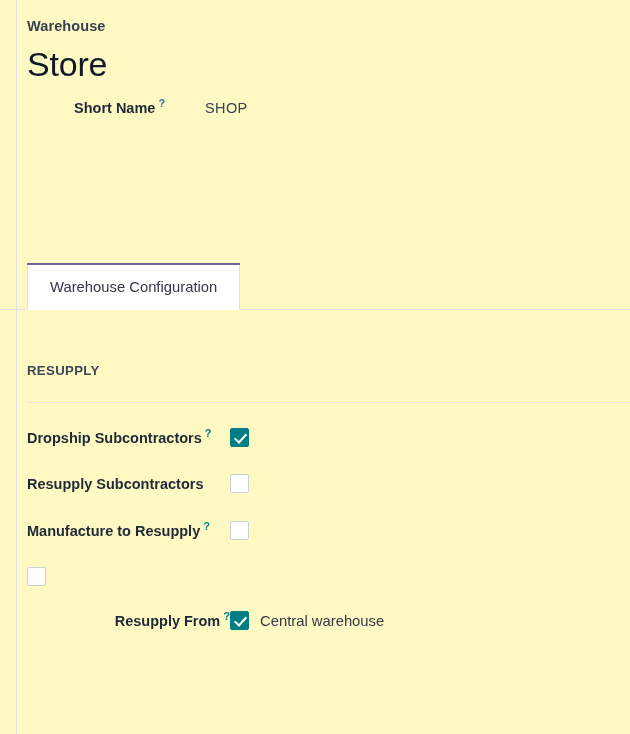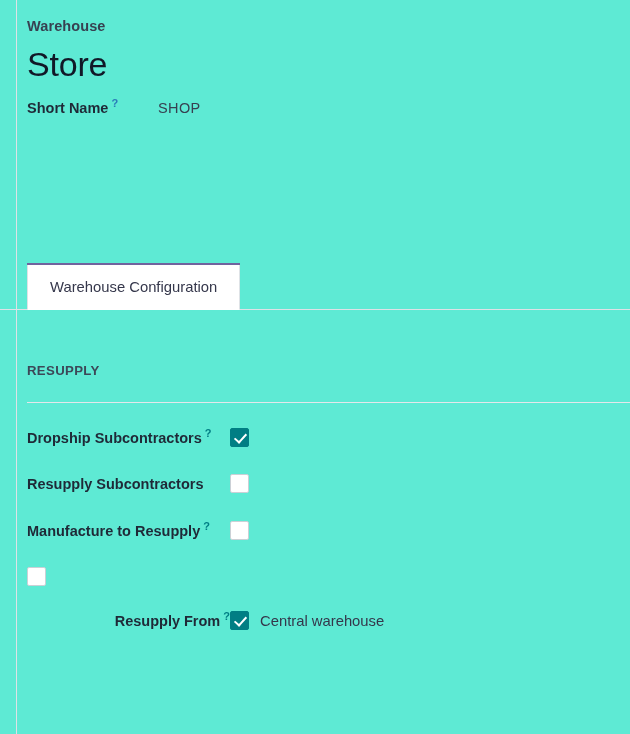--- a/index.html
+++ b/index.html
@@ -8,21 +8,21 @@
     width: 630px; height: 734px;
     background: #ffffff;
     font-family: "Liberation Sans", sans-serif;
     -webkit-font-smoothing: antialiased;
   }
 
   .page {
     position: relative;
     width: 630px;
     height: 734px;
-    background: #5eead4;
+    background: #fef9c3;
     overflow: hidden;
   }
 
   
   .left-rule {
     position: absolute;
     left: 16px; top: 0;
     width: 1px; height: 734px;
     background: #dee2e6;
   }
@@ -54,20 +54,21 @@
     margin-top: 14px;
     display: flex;
     align-items: baseline;
   }
   .field-label-top {
     font-size: 14.5px;
     font-weight: 700;
     color: #1f2937;
     width: 131px;
     flex: 0 0 131px;
+    margin-left: 47px;
   }
   .field-value-top {
     font-size: 14.5px;
     color: #374151;
     letter-spacing: 0.4px;
     text-align: center;
   }
 
   .help-icon {
     color: #017e84;

